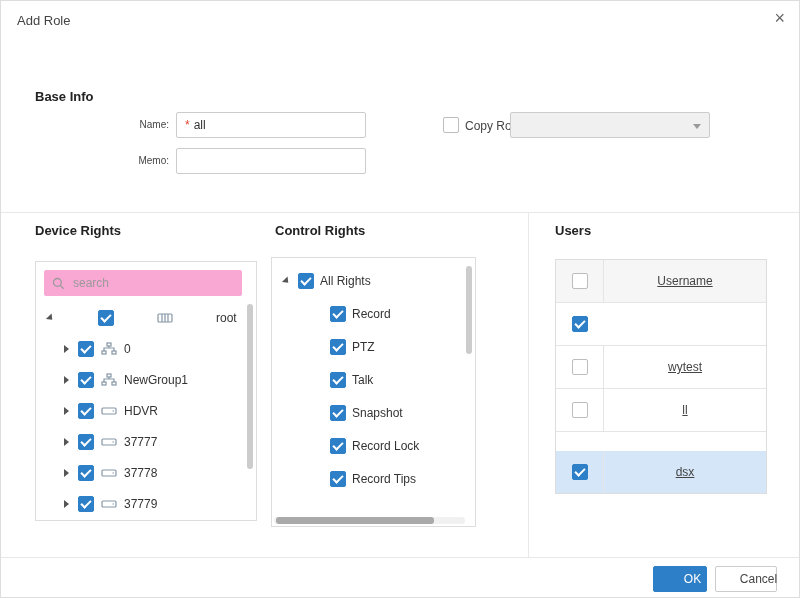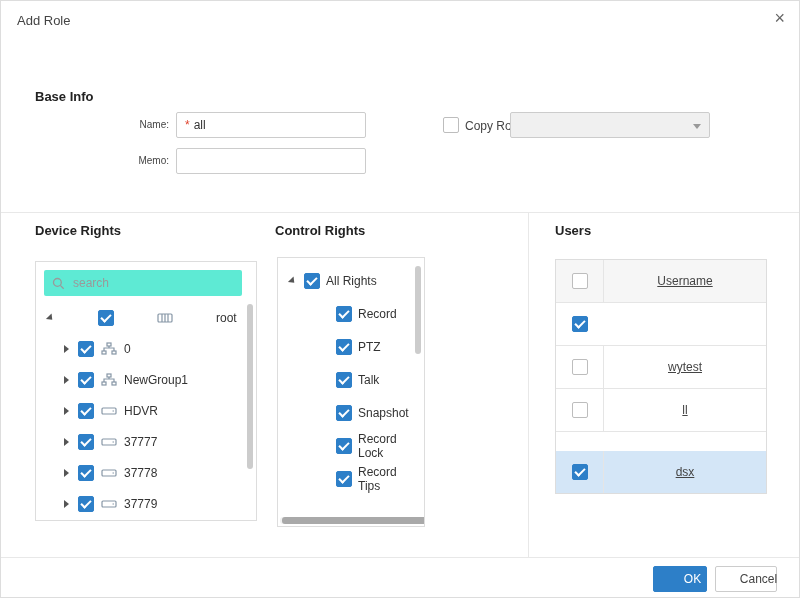--- a/index.html
+++ b/index.html
@@ -25,21 +25,21 @@
   .cb{width:16px;height:16px;box-sizing:border-box;border:1px solid #bdbdbd;border-radius:2px;background:#fff;
     display:inline-flex;align-items:center;justify-content:center;flex:none;cursor:pointer;}
   .cb.checked{background:#2d7fc8;border-color:#2d7fc8;}
   .cb.checked::after{content:"";width:8px;height:4px;border-left:2px solid #fff;border-bottom:2px solid #fff;
     transform:rotate(-45deg);margin-top:-2px;}
   
   .hline{position:absolute;left:0;right:0;height:1px;background:#e8e8e8;}
   .vline{position:absolute;width:1px;background:#e8e8e8;}
   
   .panel{position:absolute;border:1px solid #ddd;box-sizing:border-box;background:#fff;overflow:hidden;}
-  .search-box{position:absolute;left:8px;top:8px;width:198px;height:26px;background:#5eead4;border-radius:2px;
+  .search-box{position:absolute;left:8px;top:8px;width:198px;height:26px;background:#f9a8d4;border-radius:2px;
     display:flex;align-items:center;padding:0 8px;box-sizing:border-box;gap:6px;}
   .search-box input{flex:1;border:none;background:transparent;outline:none;font-size:12px;font-family:inherit;color:#555;}
   .search-box input::placeholder{color:#9a9a9a;}
   
   .tree{position:absolute;left:0;right:10px;}
   .tree-row{display:flex;align-items:center;gap:6px;font-size:12px;color:#333;cursor:default;}
   .arrow-box{width:12px;height:12px;display:inline-flex;align-items:center;justify-content:center;flex:none;}
   .tri{width:0;height:0;border-top:4px solid transparent;border-bottom:4px solid transparent;border-left:5px solid #555;}
   .tri.expanded{transform:rotate(45deg);}
   .node-icon{width:18px;height:14px;display:inline-flex;align-items:center;justify-content:center;flex:none;}
@@ -212,21 +212,21 @@
               </g>
             </svg>
           </span>
           <span>37779</span>
         </div>
       </div>
     <div class="vthumb" style="right:3px;top:42px;height:165px;"></div>
   </div>
 
   <div class="heading" style="left:274px;top:222px;">Control Rights</div>
-  <div class="panel" style="left:276px;top:256px;width:148px;height:270px;">
+  <div class="panel" style="left:270px;top:256px;width:205px;height:270px;">
     <div class="tree" id="control-tree" style="top:6px;">
         <div class="tree-row" style="height: 33px; padding-left: 8px;">
           <span class="arrow-box">
             <span class="tri expanded"></span>
           </span>
           <span class="cb checked"></span>
           <span>All Rights</span>
         </div>
         <div class="tree-row" style="height: 33px; padding-left: 40px;">
           <span class="arrow-box"></span>

